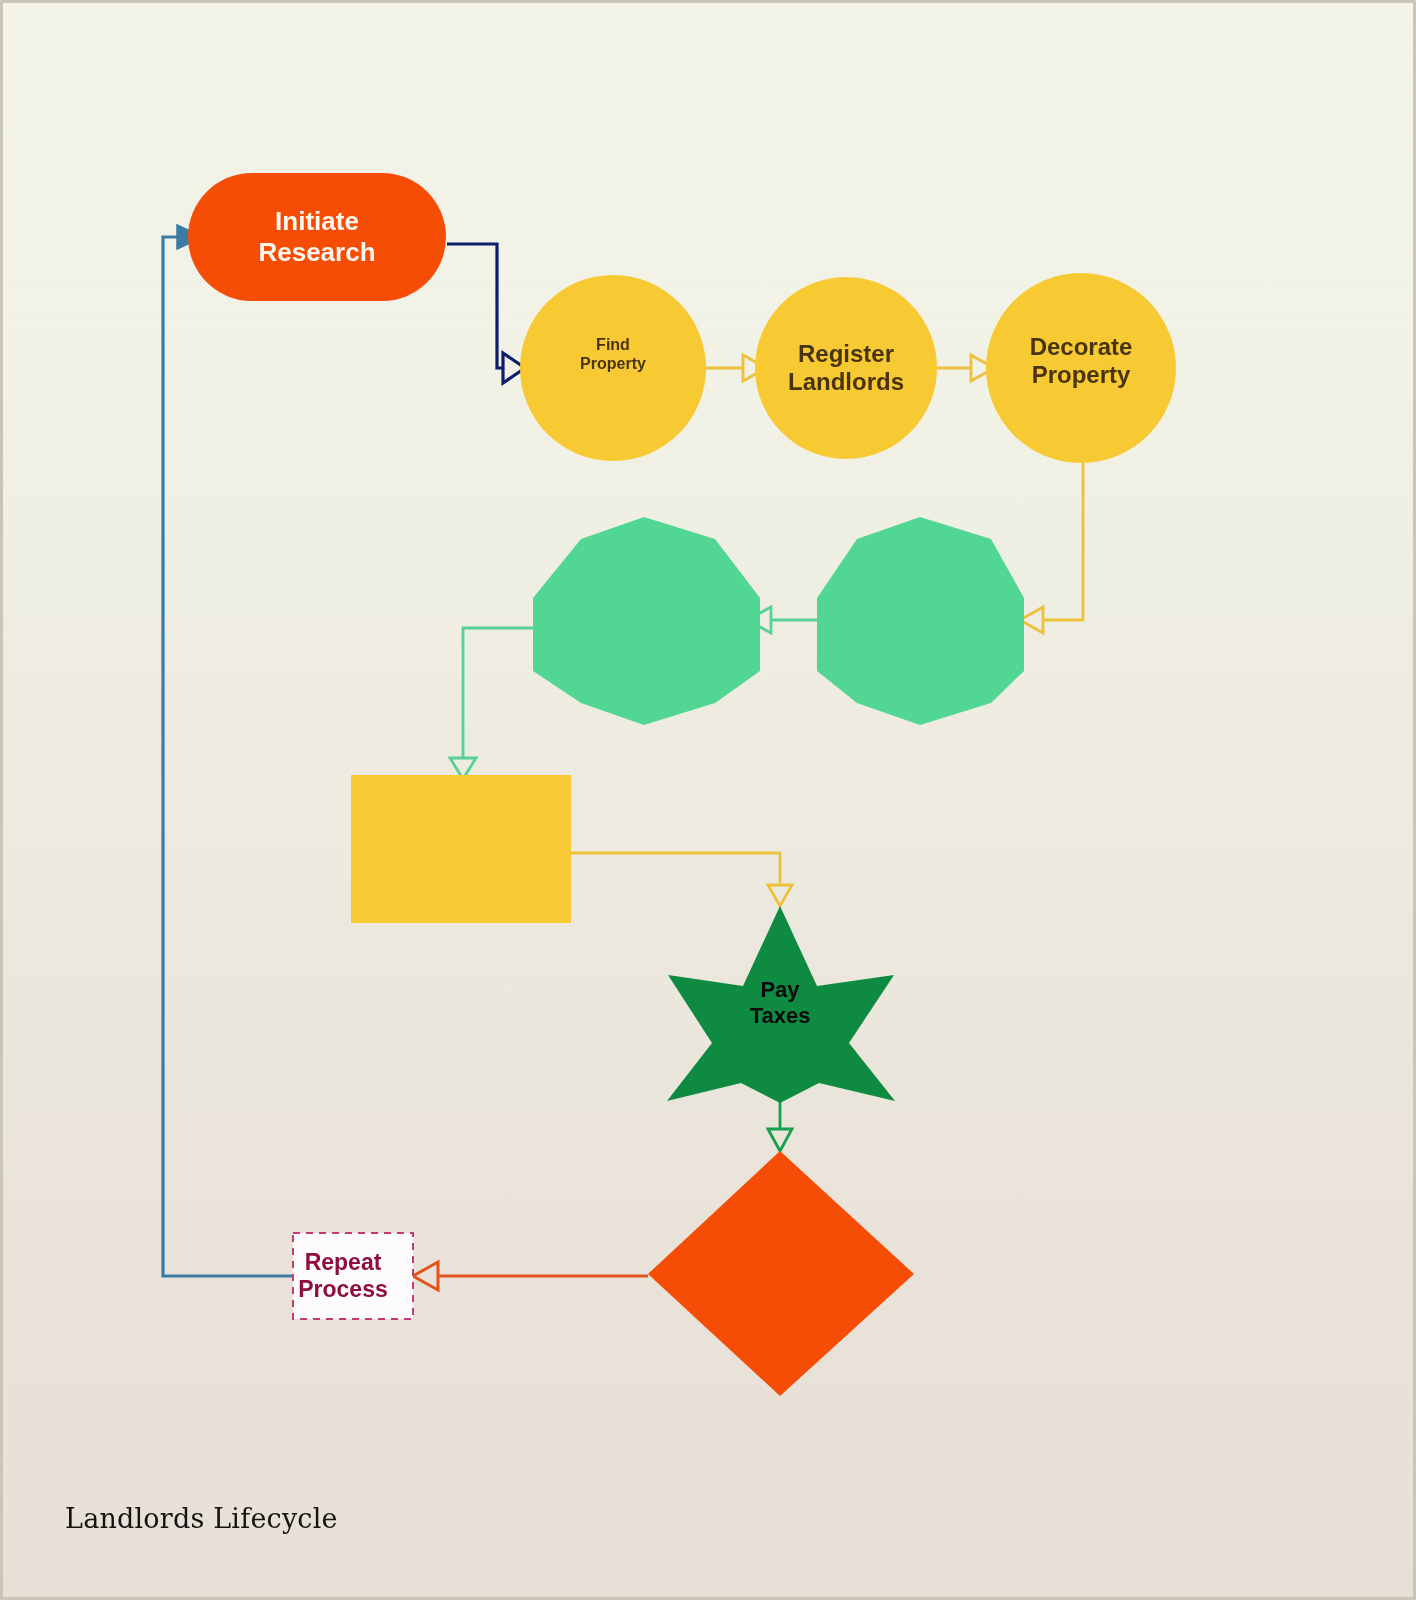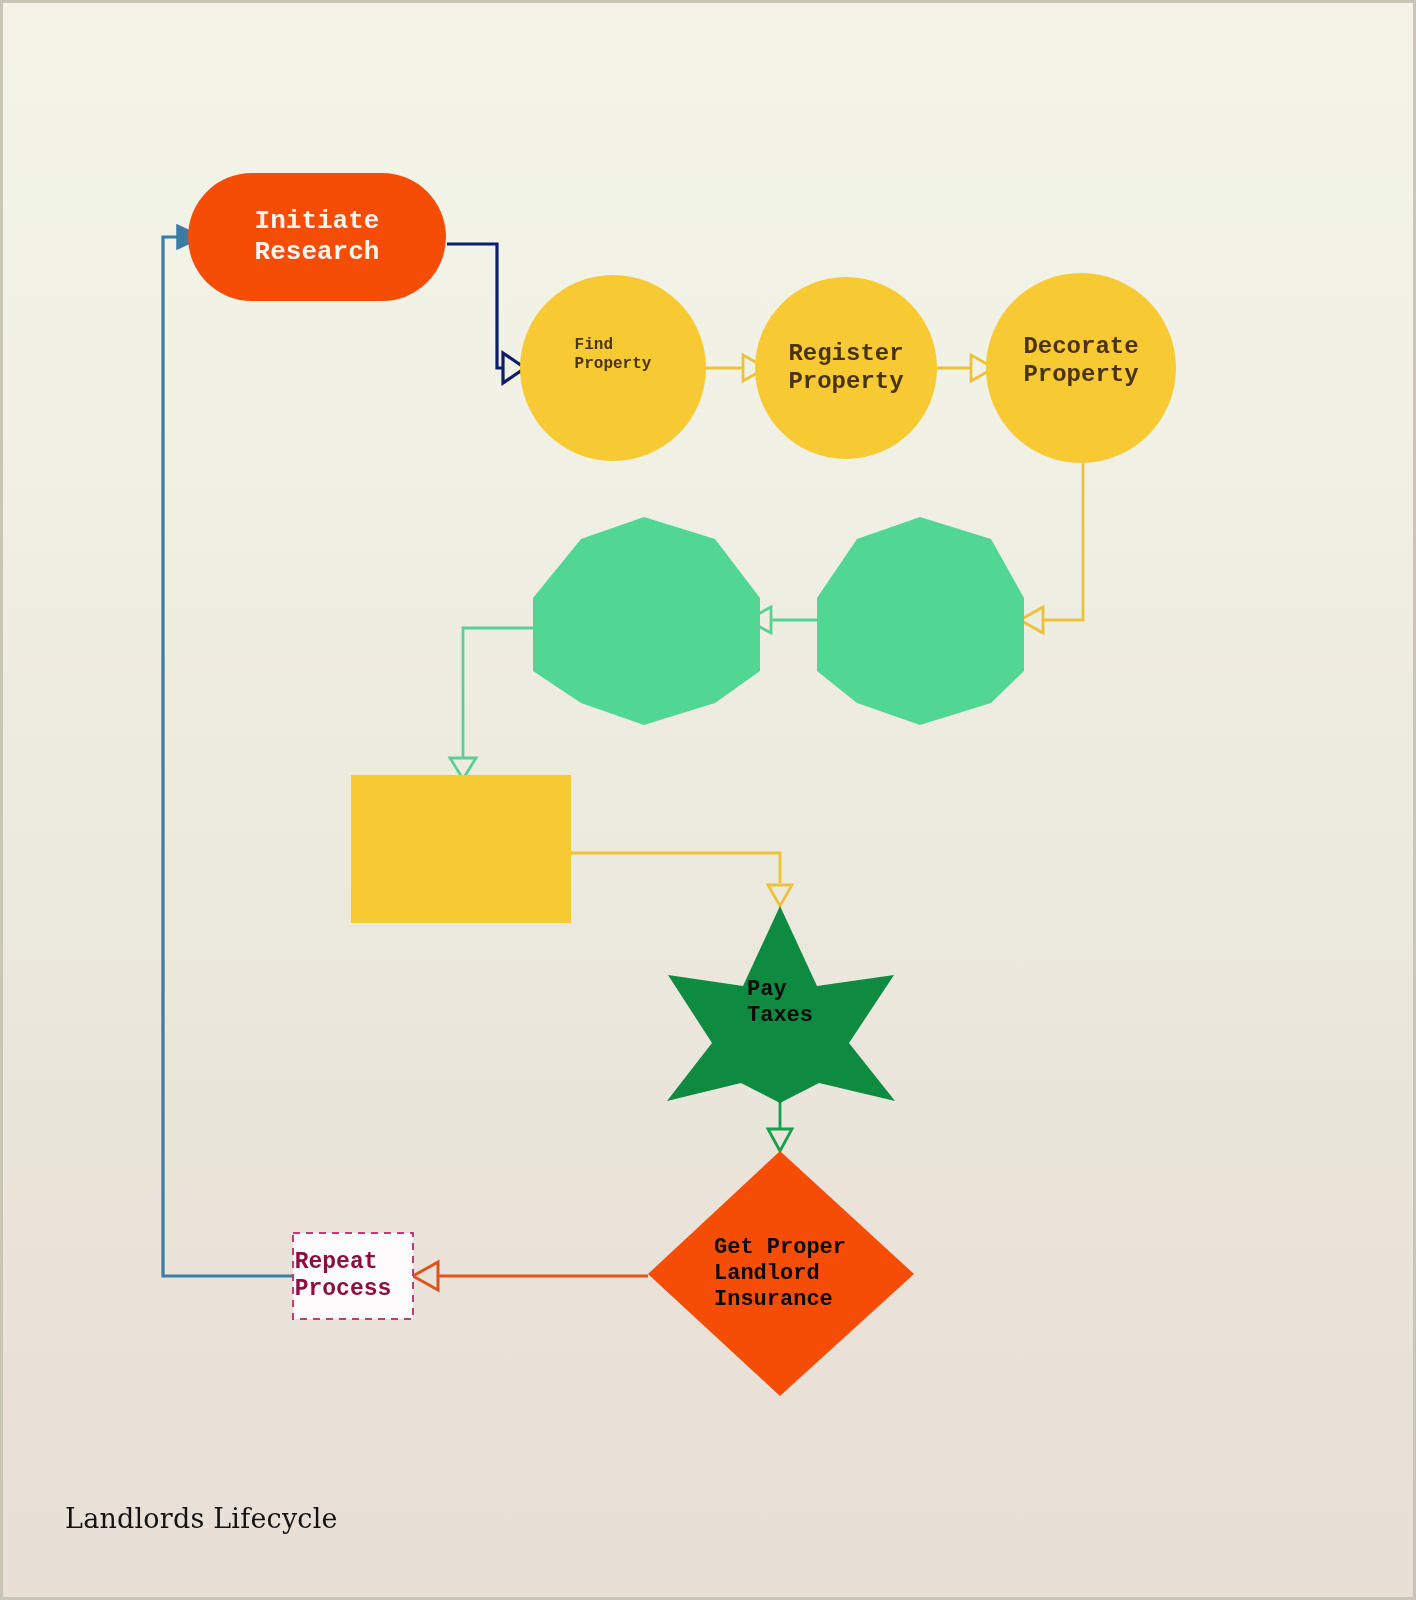--- a/index.html
+++ b/index.html
@@ -23,21 +23,22 @@
     left: 0;
     top: 0;
     width: 1416px;
     height: 1600px;
   }
   .node-label {
     position: absolute;
     display: flex;
     align-items: center;
     justify-content: center;
-    font-family: Liberation Mono, monospace;
+    text-align: center;
+    font-family: Liberation Sans, sans-serif;
     font-weight: bold;
     line-height: 1.18;
     pointer-events: none;
     white-space: pre-line;
   }
   #diagram-title {
     position: absolute;
     left: 62px;
     top: 1500px;
     font-family: "DejaVu Serif", "Liberation Serif", serif;
@@ -125,33 +126,30 @@
     <rect x="290" y="1230" width="120" height="86" fill="#fefbfc" stroke="#c23a78" stroke-width="2" stroke-dasharray="7 6"></rect>
   </svg>
 
   <div class="node-label" style="left:185px; top:170px; width:258px; height:128px; font-size:26px; color:#fdf6ef;">Initiate
 Research</div>
 
   <div class="node-label" style="left:517px; top:259px; width:186px; height:186px; font-size:16px; color:#4a3410;">Find
 Property</div>
 
   <div class="node-label" style="left:752px; top:274px; width:182px; height:182px; font-size:24px; color:#4a3410;">Register
-Property</div>
+Landlords</div>
 
   <div class="node-label" style="left:983px; top:263px; width:190px; height:190px; font-size:24px; color:#4a3410;">Decorate
 Property</div>
 
 
 
 
   <div class="node-label" style="left:687px; top:955px; width:180px; height:90px; font-size:22px; color:#0a0a0a;">Pay
 Taxes</div>
 
-  <div class="node-label" style="left:657px; top:1206px; width:240px; height:130px; font-size:22px; color:#0a0a0a;">Get Proper
-Landlord
-Insurance</div>
 
   <div class="node-label" style="left:290px; top:1230px; width:100px; height:86px; font-size:23px; color:#8c0f3f;">Repeat
 Process</div>
 
   <div id="diagram-title">Landlords Lifecycle</div>
 
 </div>
 
 </body></html>

